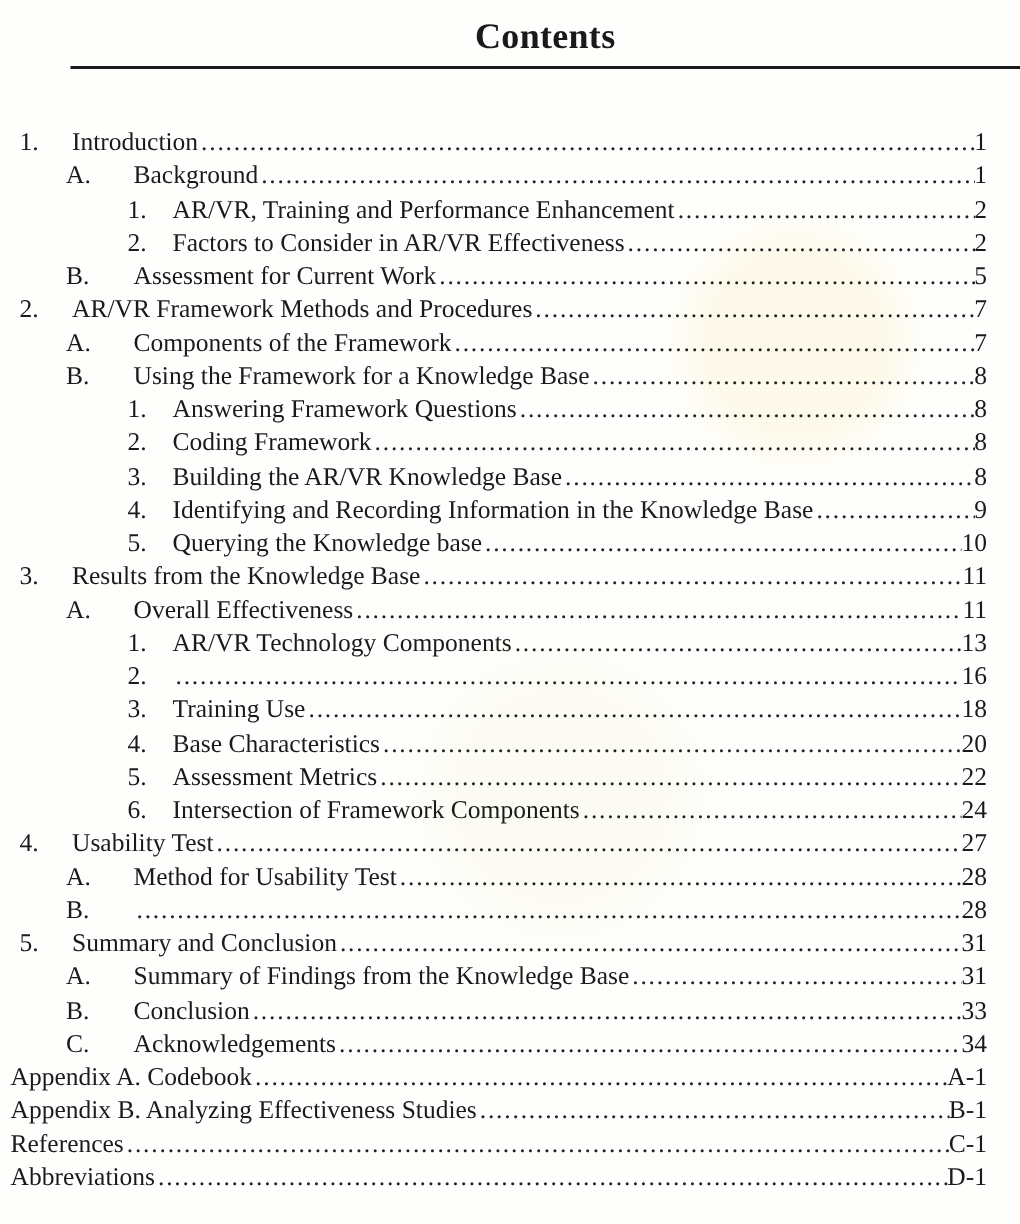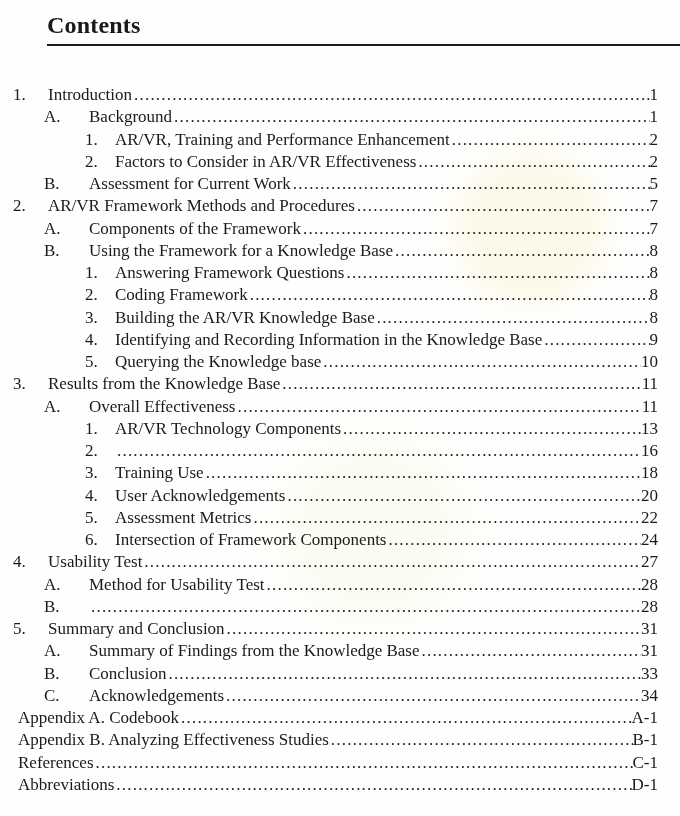--- a/index.html
+++ b/index.html
@@ -19,20 +19,21 @@
     position: absolute;
     inset: 0;
     background:
       radial-gradient(circle at 78% 28%, rgba(252,246,220,0.55) 0 60px, transparent 90px),
       radial-gradient(circle at 55% 65%, rgba(250,248,235,0.5) 0 70px, transparent 110px),
       #fefefc;
   }
   .title-block {
     margin-left: 47px;
     padding-top: 11px;
+    text-align: center;
   }
   .page-title {
     font-size: 24px;
     font-weight: bold;
     line-height: 28px;
     letter-spacing: 0.2px;
   }
   .title-rule {
     border: none;
     border-top: 2px solid #1b1b1b;
@@ -41,21 +42,21 @@
   }
   .toc {
     margin-top: 38px;
   }
   .toc-row {
     display: flex;
     align-items: baseline;
     height: 22.25px;
     line-height: 22.25px;
     font-size: 17px;
-    padding-left: 18px;
+    padding-left: 7px;
     padding-right: 22px;
     white-space: nowrap;
   }
   .toc-row .num {
     flex: 0 0 auto;
     display: inline-block;
   }
   .level-1 { padding-left: 13px; }
   .level-1 .num { width: 35px; }
   .level-2 { padding-left: 44px; }
@@ -192,21 +193,21 @@
     <span class="pg">16</span>
   </div>
       <div class="toc-row level-3">
     <span class="num">3.</span>
     <span class="txt">Training Use</span>
     <span class="leader"></span>
     <span class="pg">18</span>
   </div>
       <div class="toc-row level-3">
     <span class="num">4.</span>
-    <span class="txt">User Acknowledgements</span>
+    <span class="txt">Base Characteristics</span>
     <span class="leader"></span>
     <span class="pg">20</span>
   </div>
       <div class="toc-row level-3">
     <span class="num">5.</span>
     <span class="txt">Assessment Metrics</span>
     <span class="leader"></span>
     <span class="pg">22</span>
   </div>
       <div class="toc-row level-3">

